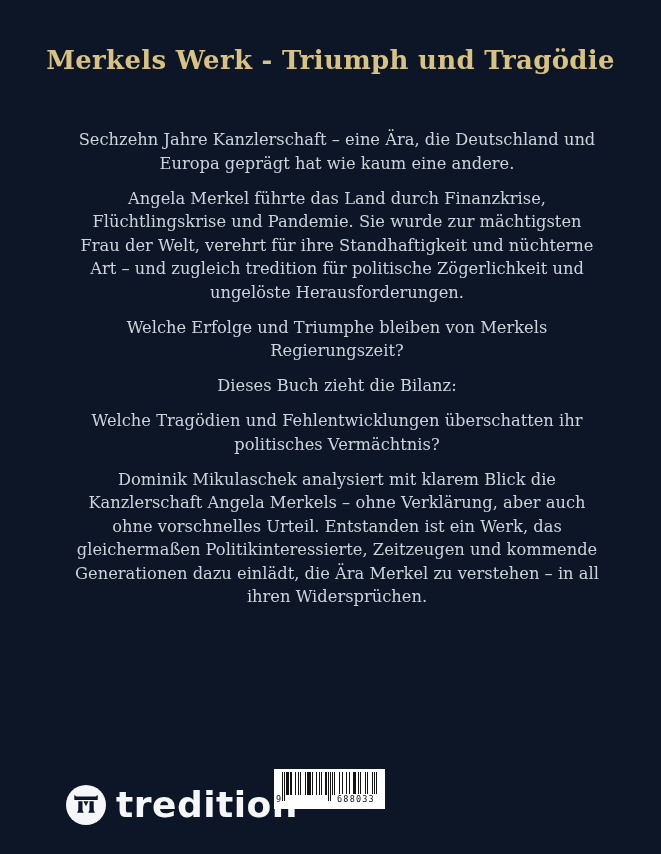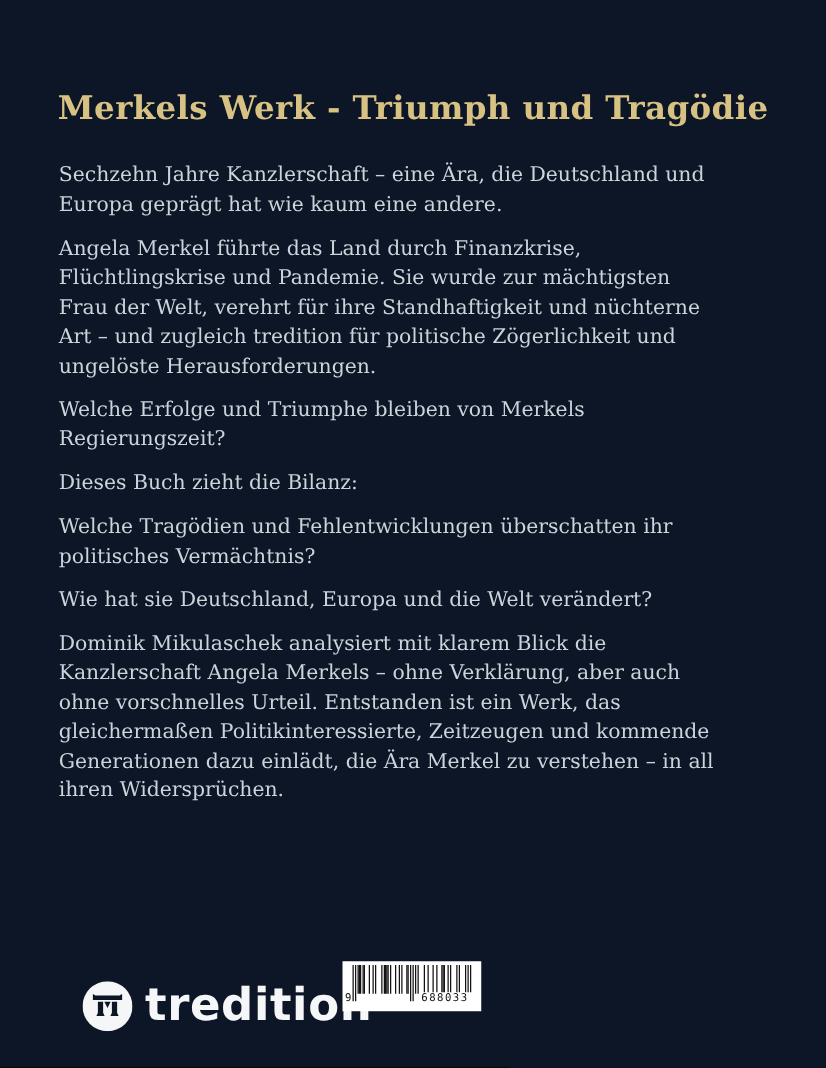--- a/index.html
+++ b/index.html
@@ -19,27 +19,27 @@
   }
   .title{
     position:absolute;
     top:45px;left:0;right:0;
     text-align:center;
     color:var(--title);
     font-size:26px;
     font-weight:bold;
     letter-spacing:0.3px;
     font-family:"DejaVu Serif","Liberation Serif",serif;
-    margin-top:27px;
   }
   .blurb{
     position:absolute;
-    left:47px;top:128px;
+    left:71px;top:128px;
     width:532px;
     color:var(--body);
+    text-align:center;
   }
   .blurb p{
     font-size:16.3px;
     line-height:23.5px;
     margin:0 0 11.5px 0;
   }
   .footer-logo{
     position:absolute;
     left:66px;top:785px;
     height:40px;
@@ -92,21 +92,20 @@
 <div class="cover">
 
   <h1 class="title">Merkels Werk - Triumph und Tragödie</h1>
 
   <div class="blurb">
     <p>Sechzehn Jahre Kanzlerschaft – eine Ära, die Deutschland und Europa geprägt hat wie kaum eine andere.</p>
     <p>Angela Merkel führte das Land durch Finanzkrise, Flüchtlingskrise und Pandemie. Sie wurde zur mächtigsten Frau der Welt, verehrt für ihre Standhaftigkeit und nüchterne Art – und zugleich tredition für politische Zögerlichkeit und ungelöste Herausforderungen.</p>
     <p>Welche Erfolge und Triumphe bleiben von Merkels Regierungszeit?</p>
     <p>Dieses Buch zieht die Bilanz:</p>
     <p>Welche Tragödien und Fehlentwicklungen überschatten ihr politisches Vermächtnis?</p>
-    <p>Wie hat sie Deutschland, Europa und die Welt verändert?</p>
     <p>Dominik Mikulaschek analysiert mit klarem Blick die Kanzlerschaft Angela Merkels – ohne Verklärung, aber auch ohne vorschnelles Urteil. Entstanden ist ein Werk, das gleichermaßen Politikinteressierte, Zeitzeugen und kommende Generationen dazu einlädt, die Ära Merkel zu verstehen – in all ihren Widersprüchen.</p>
   </div>
 
   <div class="footer-logo">
     <svg class="logo-circle" viewBox="0 0 40 40" xmlns="http://www.w3.org/2000/svg" aria-hidden="true">
       <circle cx="20" cy="20" r="20" fill="#f5f6f8"></circle>
       <g fill="#0d1626">
         <path d="M8.3 14.9 v-4.8 l2.1 1.3 h19.2 l2.1 -1.3 v4.8 z"></path>
         <path d="M12.3 16.3 h4.2 v8.8 l1.2 2.6 h-6.6 l1.2 -2.6 z"></path>
         <path d="M23.5 16.3 h4.2 v8.8 l1.2 2.6 h-6.6 l1.2 -2.6 z"></path>

